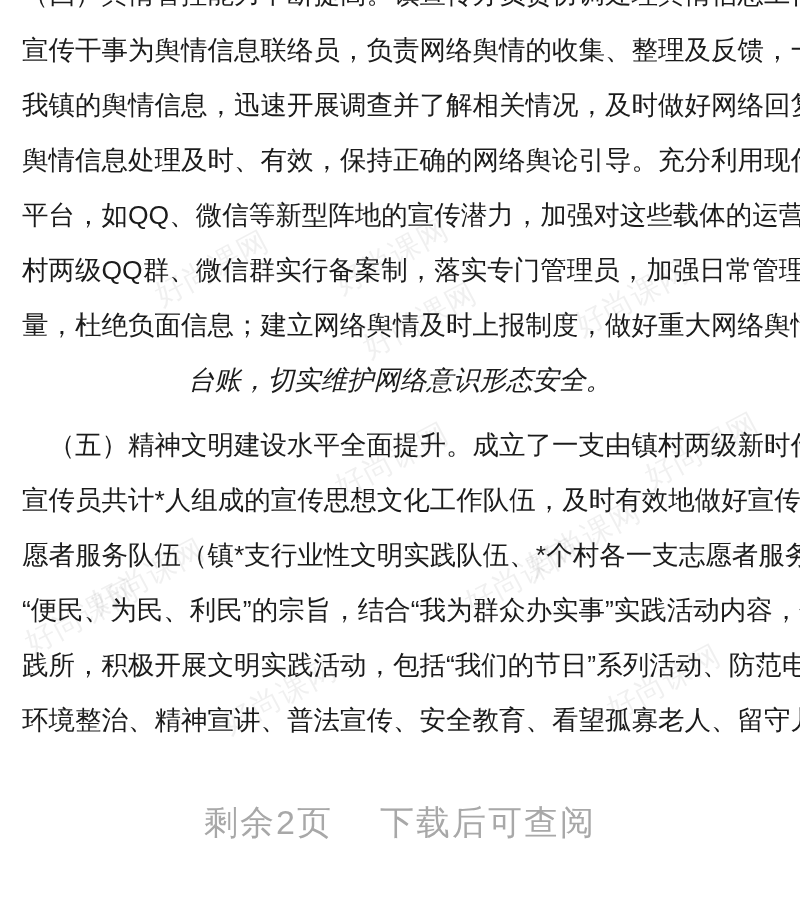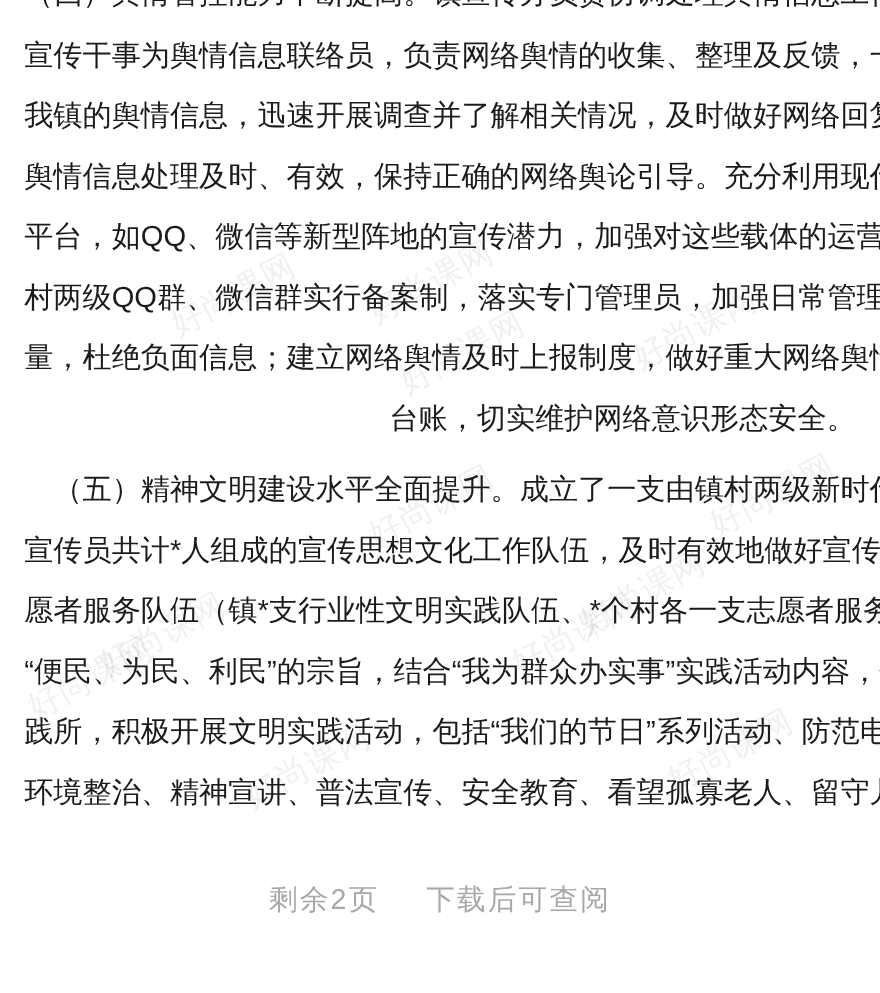--- a/index.html
+++ b/index.html
@@ -67,39 +67,40 @@
   }
   
   .doc-line.justify {
     display: flex;
     justify-content: space-between;
   }
   .doc-line.justify > span {
     display: inline-block;
   }
   .doc-line.plain {
-    text-align: right;
+    text-align: center;
+    font-style: italic;
   }
 
   
   #line-0 {
     top: -26px;
     color: #1b1b1b;
   }
 
   
   #footer-prompt {
     position: absolute;
     left: 0;
     top: 800px;
     width: 800px;
     text-align: center;
     z-index: 3;
     color: #a8a8a8;
-    font-size: 26px;
+    font-size: 34px;
     letter-spacing: 2px;
     font-family: "Liberation Sans", "DejaVu Sans", sans-serif;
     white-space: nowrap;
   }
   #footer-prompt .gap {
     display: inline-block;
     width: 24px;
   }
 
   

